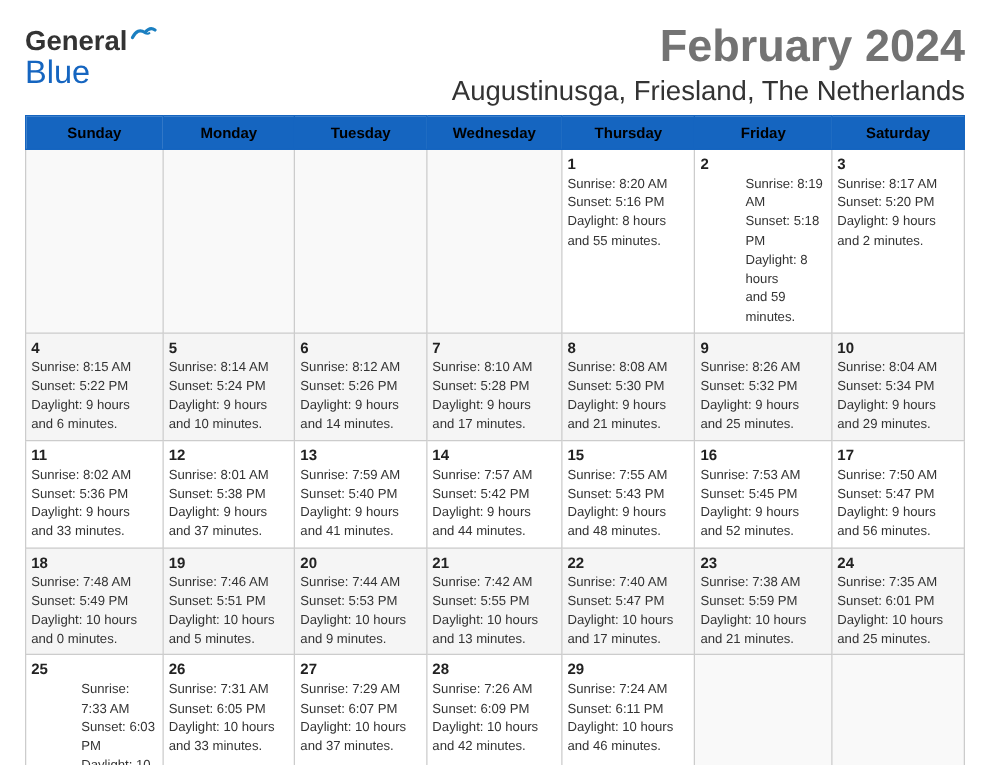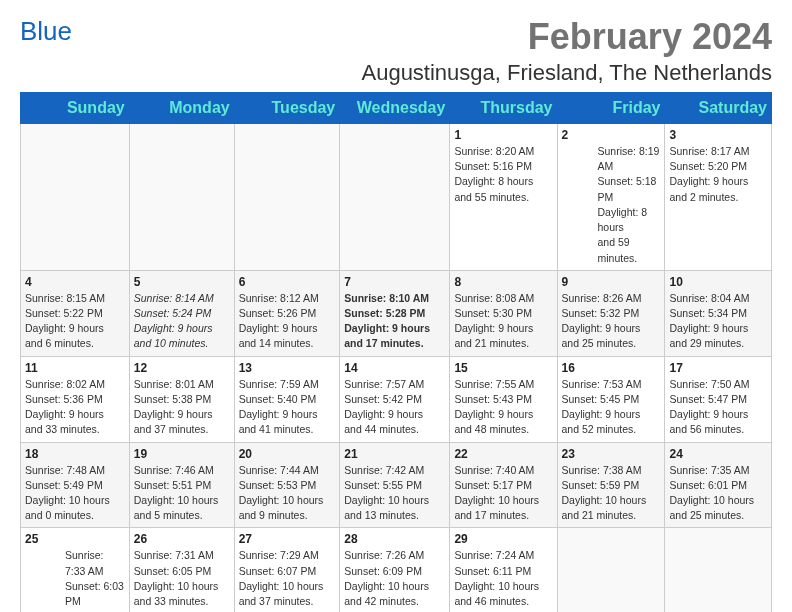--- a/index.html
+++ b/index.html
@@ -35,24 +35,24 @@
       color: #333;
       margin-top: 2px;
     }
     .calendar {
       width: 100%;
       border-collapse: collapse;
       font-size: 11px;
     }
     .calendar thead th {
       background-color: #1565c0;
-      color: #5eead4;
+      color: #000000;
       padding: 6px 4px;
-      text-align: right;
-      font-size: 16px;
+      text-align: center;
+      font-size: 12px;
       font-weight: bold;
       border: 1px solid #1565c0;
     }
     .calendar tbody td {
       vertical-align: top;
       border: 1px solid #ccc;
       padding: 4px 4px 4px 4px;
       width: 113px;
       min-height: 80px;
       background: #fff;
@@ -77,20 +77,27 @@
     }
     .empty-cell {
       background: #f9f9f9 !important;
     }
   </style>
 </head>
 <body>
 
 <div class="header-area">
   <div class="logo">
+    <div style="display:flex;align-items:center;">
+      <span style="font-size:22px;font-weight:bold;color:#333;">General</span>
+      <svg width="22" height="18" viewBox="0 0 22 18" style="margin-left:2px;margin-top:-8px;">
+        <path d="M2,10 Q6,2 12,6 Q16,1 20,4" stroke="#1a7fc1" stroke-width="2.5" fill="none" stroke-linecap="round"></path>
+        <path d="M12,6 Q14,8 16,6" stroke="#1a7fc1" stroke-width="1.5" fill="none"></path>
+      </svg>
+    </div>
     <span style="font-size:26px;font-weight:normal;color:#1565c0;margin-top:-4px;">Blue</span>
   </div>
   <div class="title-area">
     <div class="month-title">February 2024</div>
     <div class="location-title">Augustinusga, Friesland, The Netherlands</div>
   </div>
 </div>
 
 <table class="calendar">
   <thead>
@@ -135,35 +142,35 @@
       <tr>
         <td>
           <span class="day-num">4</span>
           <div class="day-info" style="white-space: pre-line;">Sunrise: 8:15 AM
 Sunset: 5:22 PM
 Daylight: 9 hours
 and 6 minutes.</div>
         </td>
         <td>
           <span class="day-num">5</span>
-          <div class="day-info" style="white-space: pre-line; font-style: italic;">Sunrise: 8:14 AM
+          <div class="day-info" style="white-space: pre-line;">Sunrise: 8:14 AM
 Sunset: 5:24 PM
 Daylight: 9 hours
 and 10 minutes.</div>
         </td>
         <td>
           <span class="day-num">6</span>
           <div class="day-info" style="white-space: pre-line;">Sunrise: 8:12 AM
 Sunset: 5:26 PM
 Daylight: 9 hours
 and 14 minutes.</div>
         </td>
         <td>
           <span class="day-num">7</span>
-          <div class="day-info" style="white-space: pre-line; font-weight: bold;">Sunrise: 8:10 AM
+          <div class="day-info" style="white-space: pre-line;">Sunrise: 8:10 AM
 Sunset: 5:28 PM
 Daylight: 9 hours
 and 17 minutes.</div>
         </td>
         <td>
           <span class="day-num">8</span>
           <div class="day-info" style="white-space: pre-line;">Sunrise: 8:08 AM
 Sunset: 5:30 PM
 Daylight: 9 hours
 and 21 minutes.</div>
@@ -259,21 +266,21 @@
         <td>
           <span class="day-num">21</span>
           <div class="day-info" style="white-space: pre-line;">Sunrise: 7:42 AM
 Sunset: 5:55 PM
 Daylight: 10 hours
 and 13 minutes.</div>
         </td>
         <td>
           <span class="day-num">22</span>
           <div class="day-info" style="white-space: pre-line;">Sunrise: 7:40 AM
-Sunset: 5:17 PM
+Sunset: 5:47 PM
 Daylight: 10 hours
 and 17 minutes.</div>
         </td>
         <td>
           <span class="day-num">23</span>
           <div class="day-info" style="white-space: pre-line;">Sunrise: 7:38 AM
 Sunset: 5:59 PM
 Daylight: 10 hours
 and 21 minutes.</div>
         </td>

